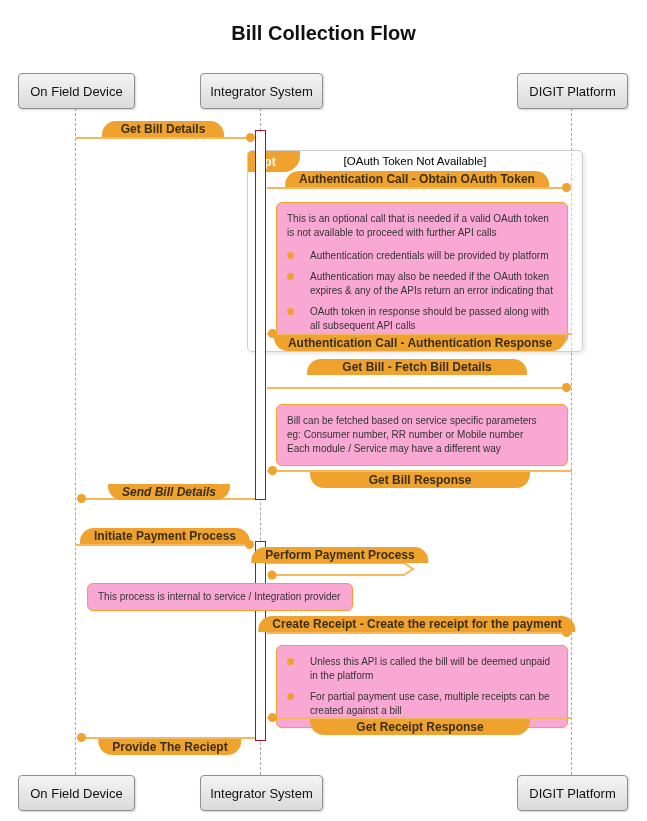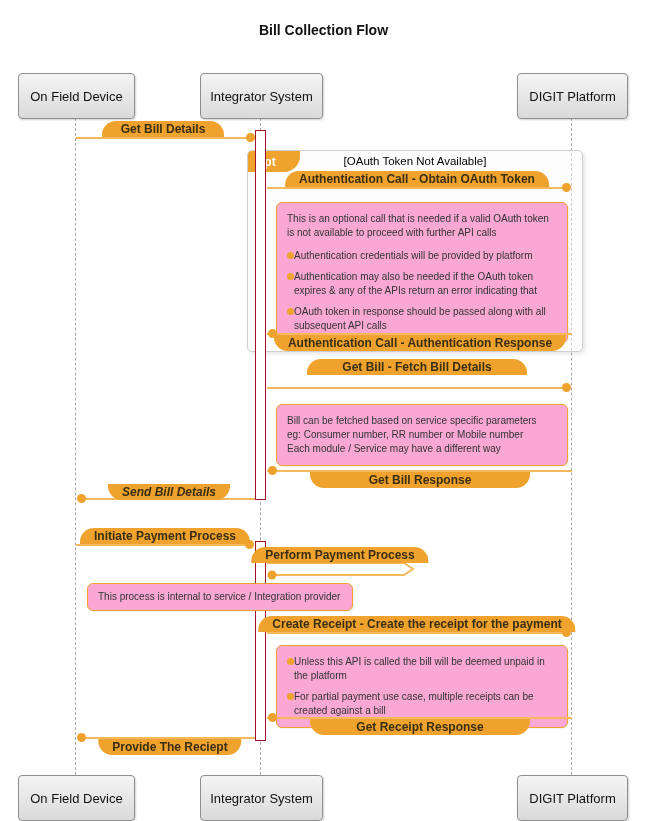--- a/index.html
+++ b/index.html
@@ -9,30 +9,30 @@
     --lifeline:#A8A8A8;
     --note-border:#EFA22D;
   }
   html,body{margin:0;padding:0;background:#ffffff;}
   .stage{
     position:relative;width:647px;height:821px;background:#ffffff;
     font-family:"Liberation Sans", sans-serif;overflow:hidden;
   }
   .title{
     position:absolute;top:22px;left:0;width:100%;
-    text-align:center;font-size:14px;font-weight:bold;color:#111;
+    text-align:center;font-size:20px;font-weight:bold;color:#111;
   }
   
   .lifeline{
     position:absolute;top:103px;height:672px;width:0;
     border-left:1px dashed var(--lifeline);
   }
   
   .actor{
-    position:absolute;height:46px;box-sizing:border-box;
+    position:absolute;height:36px;box-sizing:border-box;
     background:linear-gradient(#F4F4F4,#DADADA);
     border:1px solid #8F8F8F;border-radius:4px;
     box-shadow:1px 1px 2px rgba(0,0,0,.18);
     display:flex;align-items:center;justify-content:center;
     font-size:13px;color:#111;white-space:nowrap;
   }
   
   .activation{
     position:absolute;left:255px;width:11px;box-sizing:border-box;
     background:#FEFEFE;border:1.5px solid var(--maroon);
@@ -69,21 +69,21 @@
   .pill.narrow{min-width:122px;}
   
   .note{
     position:absolute;box-sizing:border-box;
     background:#f9a8d4;border:1px solid var(--note-border);border-radius:6px;
     box-shadow:1px 1px 2px rgba(0,0,0,.07);
     padding:9px 10px;font-size:10px;color:#333;line-height:1.4;
   }
   .note .para{margin-bottom:9px;}
   .note .nline{margin:0;}
-  .bullet{display:flex;gap:0;margin-bottom:7px;}
+  .bullet{display:flex;gap:16px;margin-bottom:7px;}
   .bullet:last-child{margin-bottom:0;}
   .bullet .bdot{flex:none;width:7px;height:7px;border-radius:50%;background:var(--orange);margin-top:3px;}
   .selfmsg{position:absolute;left:262px;top:541px;}
 </style>
 </head>
 <body>
 
 <div class="stage">
 
   <div class="title">Bill Collection Flow</div>

